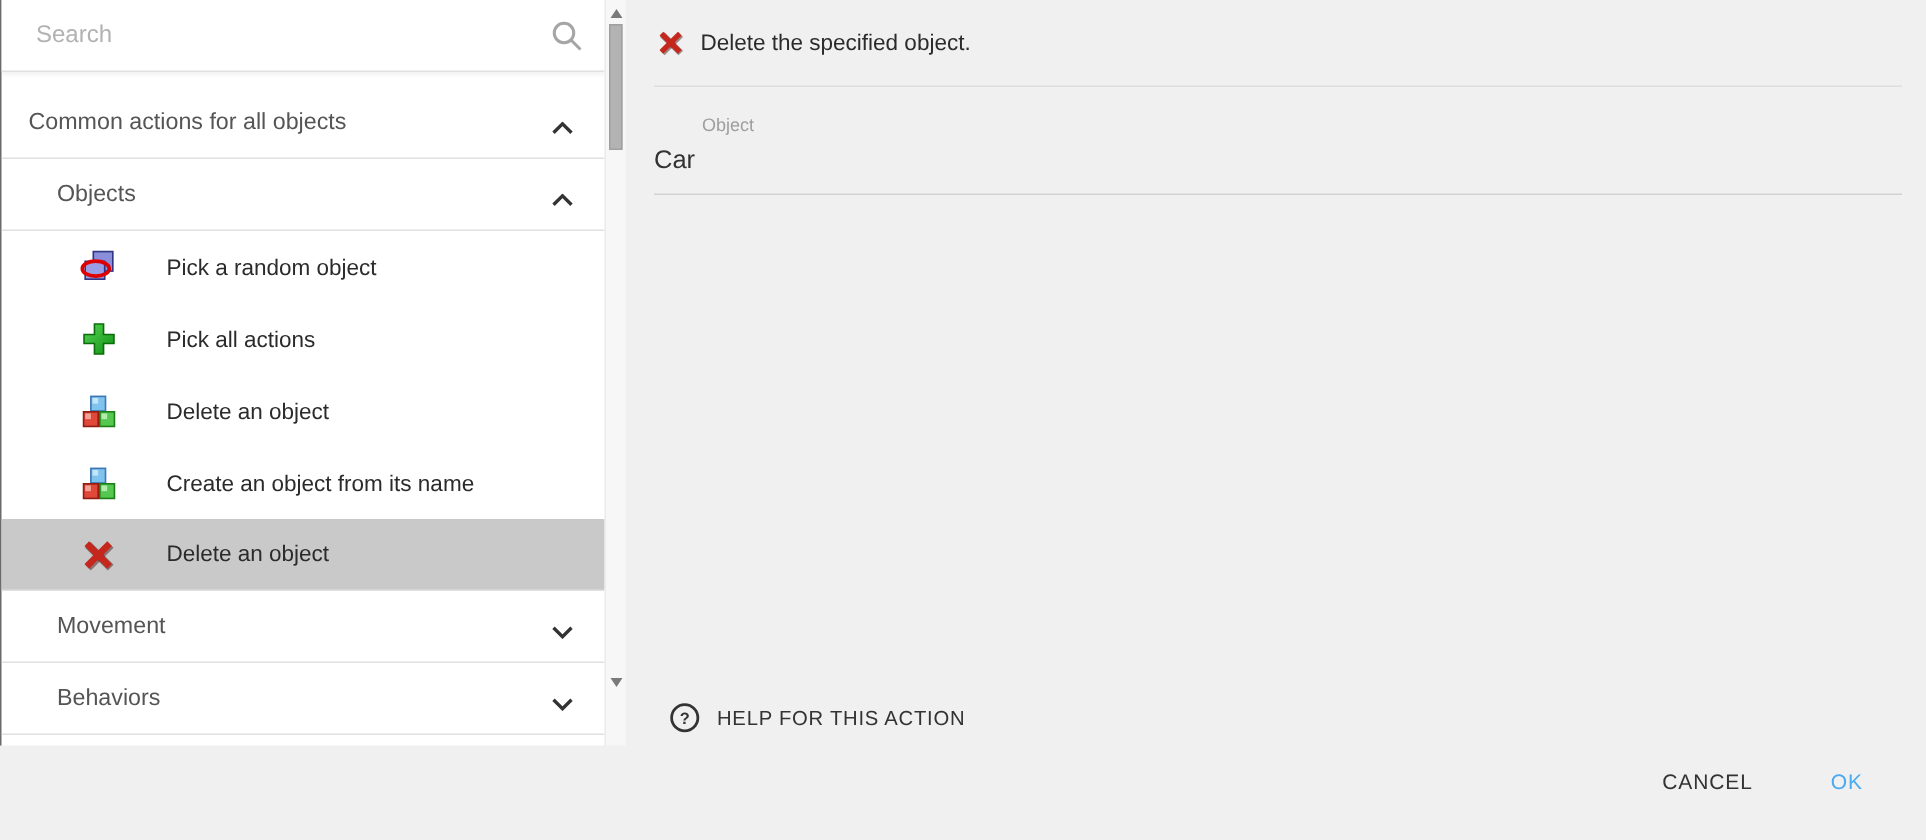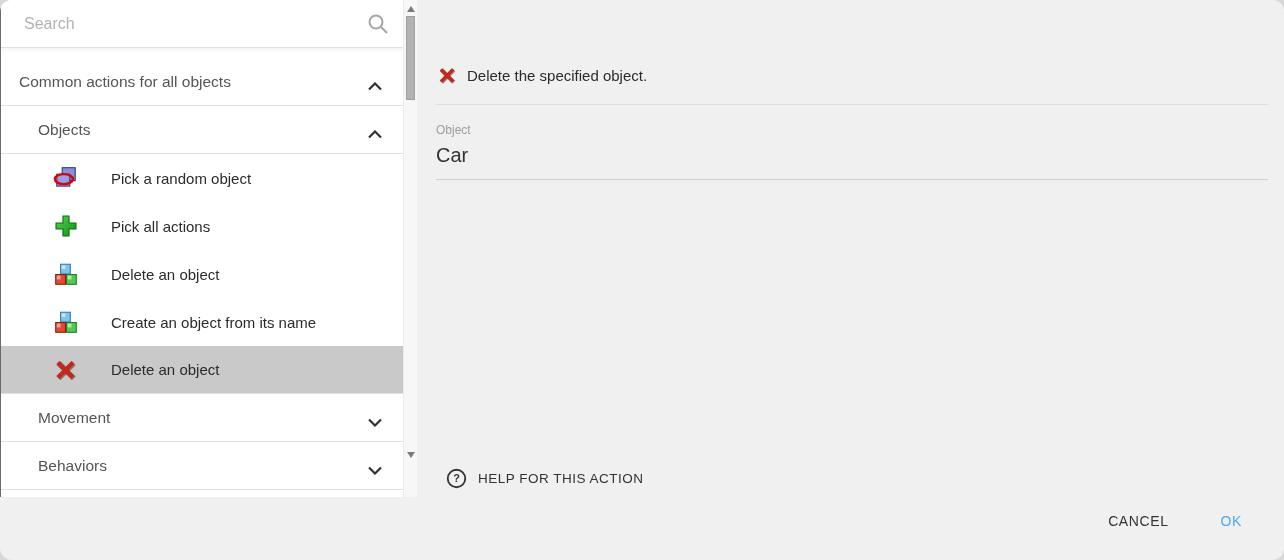--- a/index.html
+++ b/index.html
@@ -7,21 +7,20 @@
   body {
     font-family: "Liberation Sans", sans-serif;
     background: #d8d8d8;
   }
   .app {
     position: relative;
     width: 1284px;
     height: 560px;
     background: #f0f0f0;
     overflow: hidden;
-    border-radius: 12px;
   }
 
   
   .left-panel {
     position: absolute;
     left: 0; top: 0;
     width: 417px;
     height: 512px;
     background: #ffffff;
     border-left: 1px solid #6b6b6b;
@@ -118,36 +117,35 @@
     position: absolute;
     left: 417px; top: 0;
     width: 867px; height: 512px;
     background: #f0f0f0;
   }
   .detail-header {
     height: 57px;
     display: flex;
     align-items: center;
     padding-left: 20px;
-    margin-top: 47px;
   }
   .detail-header .hdr-icon { width: 21px; height: 21px; margin-right: 9px; }
   .detail-title { font-size: 15px; color: #2b2b2b; }
   .detail-divider {
     height: 0;
     border-bottom: 1px solid #dedede;
     margin: 0 16px 0 19px;
   }
   .field {
     margin: 0 16px 0 19px;
     padding-top: 18px;
   }
-  .field-label { font-size: 12px; color: #9e9e9e; }
+  .field-label { font-size: 12px; color: #9e9e9e; margin-left: 32px; }
   .field-value {
-    font-size: 20px;
+    font-size: 17px;
     color: #333;
     margin-top: 7px;
     padding-bottom: 12px;
     border-bottom: 1px solid #d2d2d2;
     cursor: text;
   }
   .help-btn {
     position: absolute;
     left: 29px; bottom: 16px;
     height: 36px;

